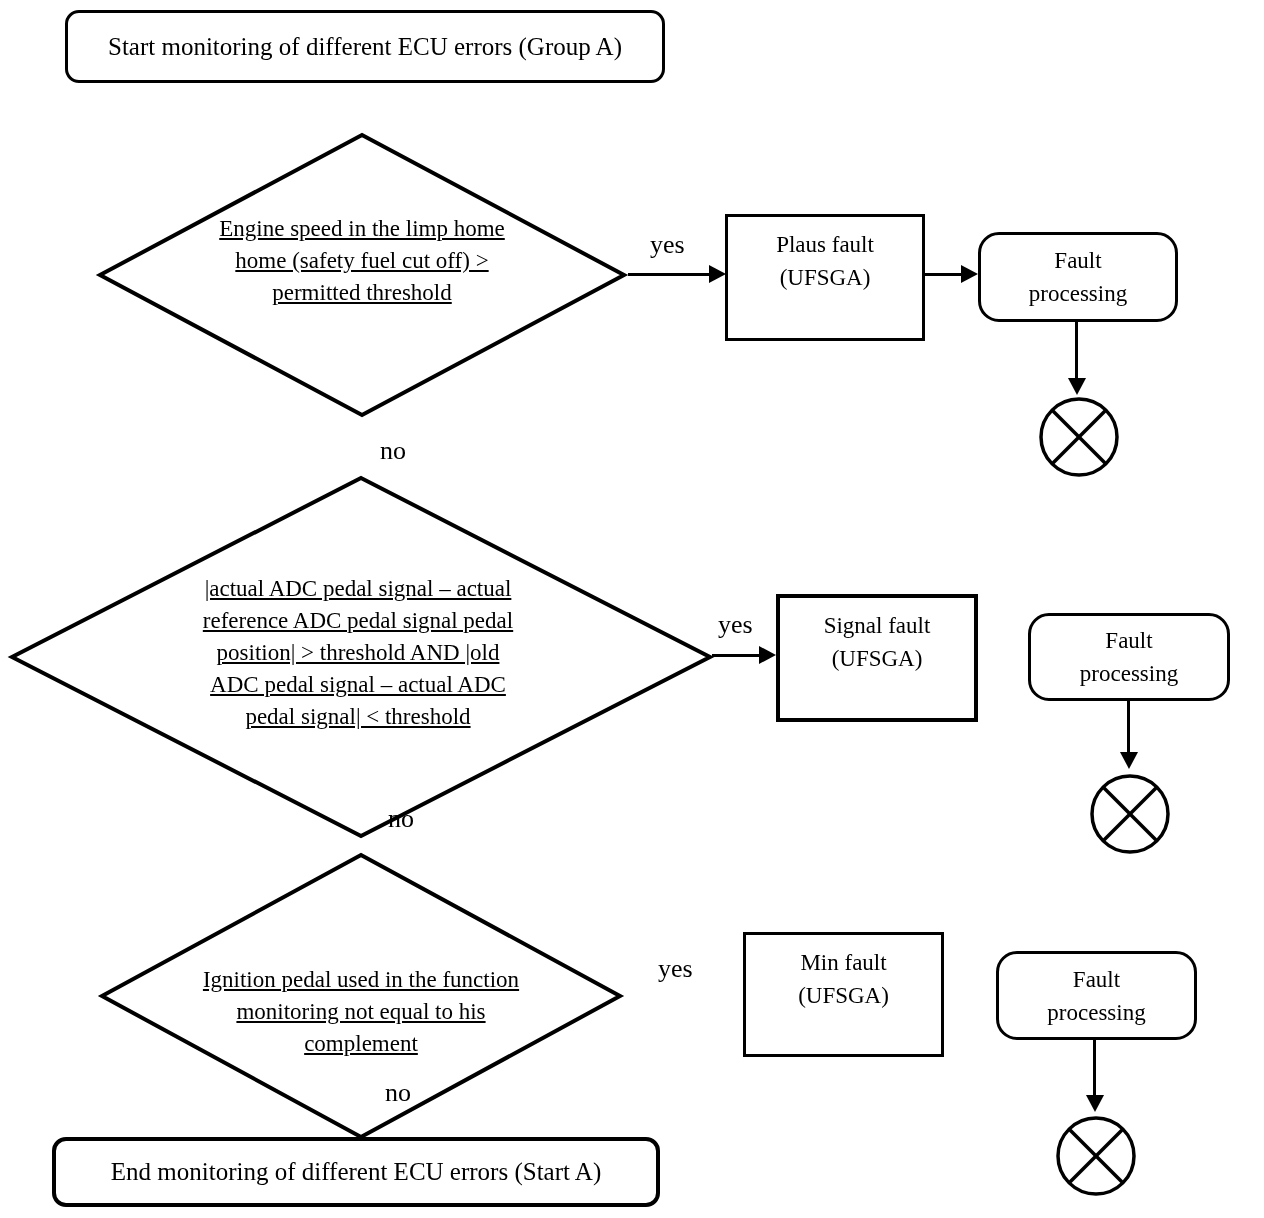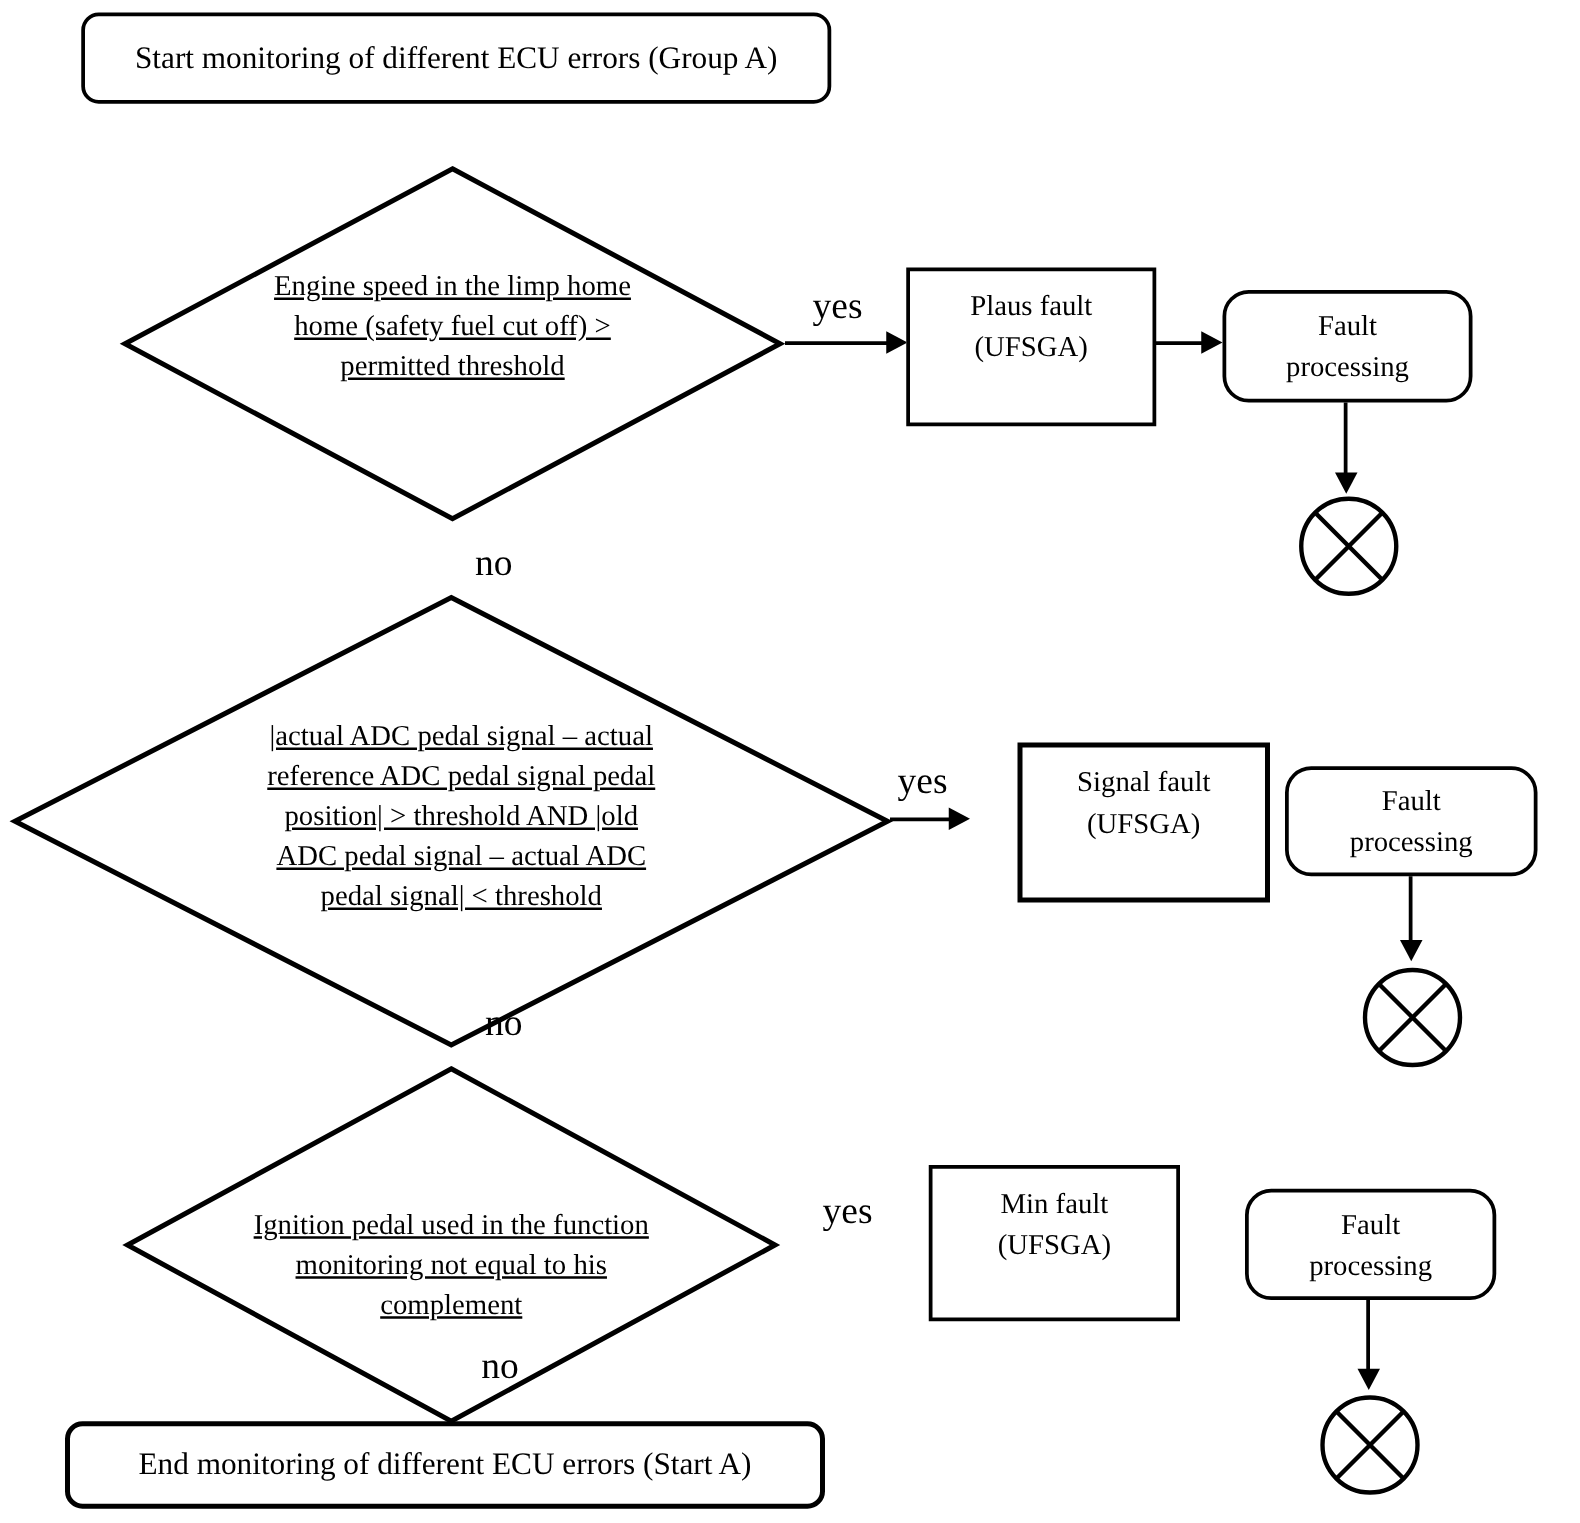--- a/index.html
+++ b/index.html
@@ -46,21 +46,21 @@
     align-items: center;
     justify-content: center;
     text-align: center;
     font-size: 23px;
     line-height: 32px;
     pointer-events: none;
     text-decoration: underline;
   }
   .t1 { left: 96px; top: 131px; width: 532px; height: 288px; }
   .t1 span { max-width: 290px; transform: translateY(-14px); }
-  .t2 { left: 16px;  top: 474px; width: 706px; height: 366px; }
+  .t2 { left: 5px;  top: 474px; width: 706px; height: 366px; }
   .t2 span { max-width: 325px; transform: translateY(-4px); }
   .t3 { left: 98px; top: 851px; width: 526px; height: 290px; }
   .t3 span { max-width: 320px; transform: translateY(16px); }
 
   
   .pbox {
     position: absolute;
     border: 3px solid #000000;
     background: #ffffff;
     display: flex;
@@ -72,34 +72,34 @@
   }
   .pbox.toptext  { align-items: flex-start; padding-top: 11px; }
   .pbox.midtext  { align-items: center; border-radius: 21px; }
   .pbox span     { display: block; }
 
   .fault1 { left: 725px;  top: 214px; width: 200px; height: 127px; }
   .fault1 span { max-width: 150px; text-align: center; }
   .proc1  { left: 978px;  top: 232px; width: 200px; height: 90px;  }
   .proc1 span { max-width: 135px; }
 
-  .fault2 { left: 776px;  top: 594px; width: 202px; height: 128px; border-width: 4px; margin-left: 38px; }
+  .fault2 { left: 776px;  top: 594px; width: 202px; height: 128px; border-width: 4px; }
   .fault2 span { max-width: 160px; }
   .proc2  { left: 1028px; top: 613px; width: 202px; height: 88px;  }
   .proc2 span { max-width: 135px; }
 
   .fault3 { left: 743px;  top: 932px; width: 201px; height: 125px; }
   .fault3 span { max-width: 140px; }
   .proc3  { left: 996px;  top: 951px; width: 201px; height: 89px;  }
   .proc3 span { max-width: 135px; }
 
   
   .edge-label {
     position: absolute;
-    font-size: 30px;
+    font-size: 26px;
     line-height: 26px;
     background: transparent;
   }
   .yes1 { left: 650px; top: 232px; }
   .no1  { left: 380px; top: 438px; }
   .yes2 { left: 718px; top: 612px; }
   .no2  { left: 388px; top: 806px; }
   .yes3 { left: 658px; top: 956px; }
   .no3  { left: 385px; top: 1080px; }
 

